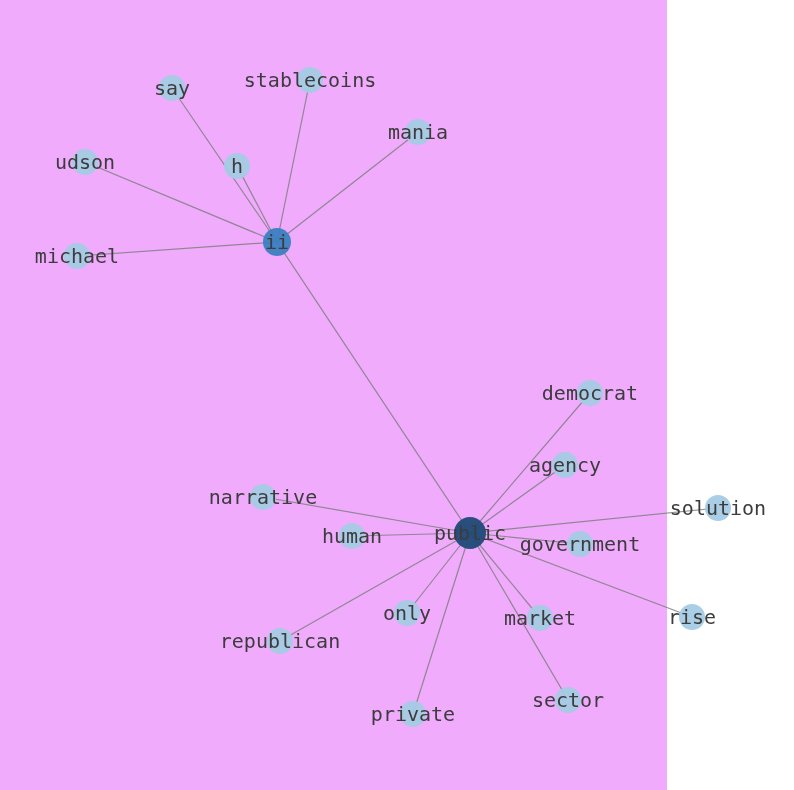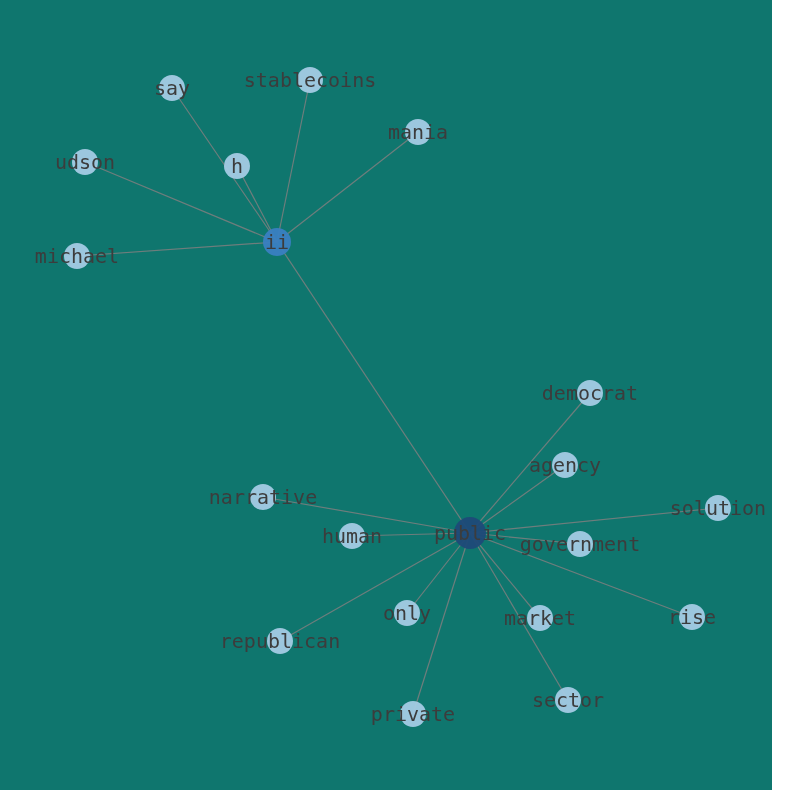--- a/index.html
+++ b/index.html
@@ -6,23 +6,23 @@
     margin: 0;
     padding: 0;
     background: #ffffff;
     width: 794px;
     height: 790px;
     overflow: hidden;
     font-family: "DejaVu Sans Mono", "Liberation Mono", monospace;
   }
   .canvas {
     position: relative;
-    width: 772px;
+    width: 667px;
     height: 790px;
-    background: #0f766e;
+    background: #f0abfc;
   }
   svg {
     display: block;
   }
   .graph-edge {
     stroke-width: 1.2;
   }
   .graph-node {
     fill-opacity: 0.95;
   }

